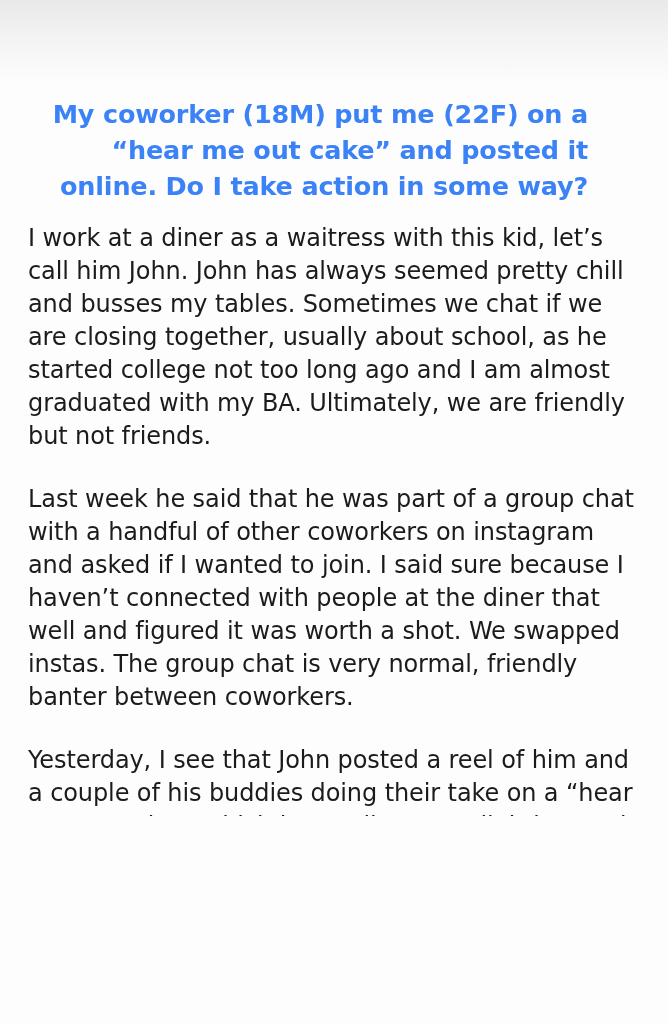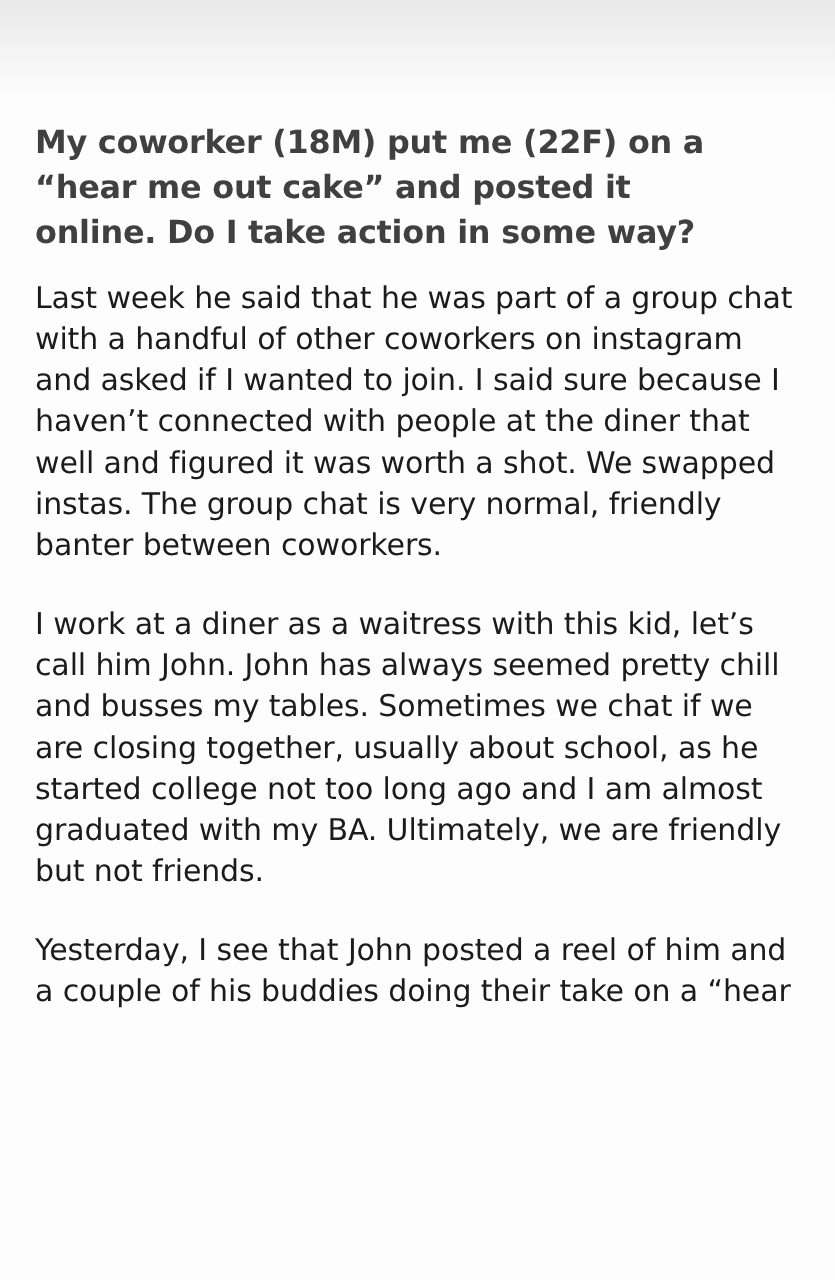--- a/index.html
+++ b/index.html
@@ -35,22 +35,23 @@
     left: 28px;
     right: 24px;
     bottom: 0;
   }
   .post-title {
     font-size: 25.5px;
     line-height: 36px;
     font-weight: bold;
     letter-spacing: -0.2px;
     margin: 0 0 18px 0;
-    color: #404040;
+    color: #3b82f6;
     max-width: 560px;
+    text-align: right;
   }
   .post-body p {
     font-size: 24px;
     line-height: 33px;
     margin: 0 0 30px 0;
     color: #1b1b1b;
     letter-spacing: -0.1px;
     max-width: 616px;
   }
   .post-body p:last-child {
@@ -64,18 +65,18 @@
 </head>
 <body>
 
 <div class="page">
   <div class="top-fade"></div>
 
   <div class="content">
     <h1 class="post-title">My coworker (18M) put me (22F) on a “hear me out cake” and posted it online. Do I take action in some way?</h1>
 
     <div class="post-body">
+      <p>I work at a diner as a waitress with this kid, let’s call him John. John has always seemed pretty chill and busses my tables. Sometimes we chat if we are closing together, usually about school, as he started college not too long ago and I am almost graduated with my BA. Ultimately, we are friendly but not friends.</p>
       <p>Last week he said that he was part of a group chat with a handful of other coworkers on instagram and asked if I wanted to join. I said sure because I haven’t connected with people at the diner that well and figured it was worth a shot. We swapped instas. The group chat is very normal, friendly banter between coworkers.</p>
-      <p>I work at a diner as a waitress with this kid, let’s call him John. John has always seemed pretty chill and busses my tables. Sometimes we chat if we are closing together, usually about school, as he started college not too long ago and I am almost graduated with my BA. Ultimately, we are friendly but not friends.</p>
       <p class="clip-last">Yesterday, I see that John posted a reel of him and a couple of his buddies doing their take on a “hear me out cake”, which is usually a very lighthearted and funny way of saying you would get with what are typically fictional and mostly animated characters. The entire cake adhered to that concept, except toward the end, when MY FACE (a picture that he must have screenshotted</p>
     </div>
   </div>
 </div>
 
 </body></html>

